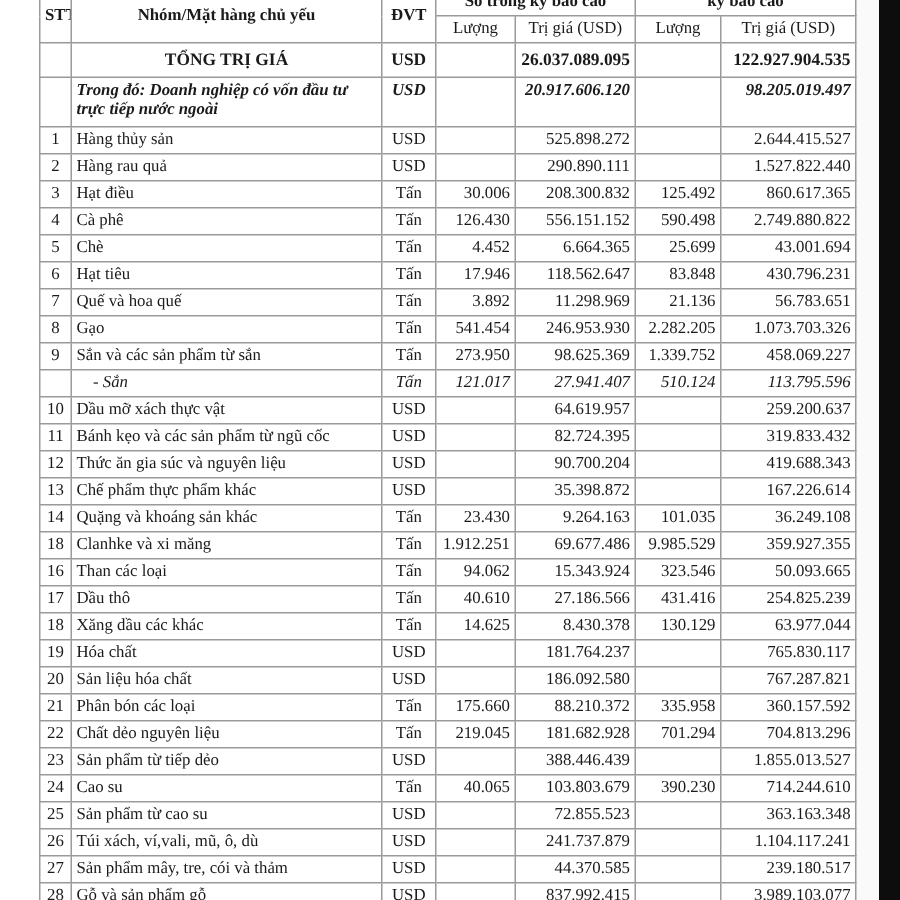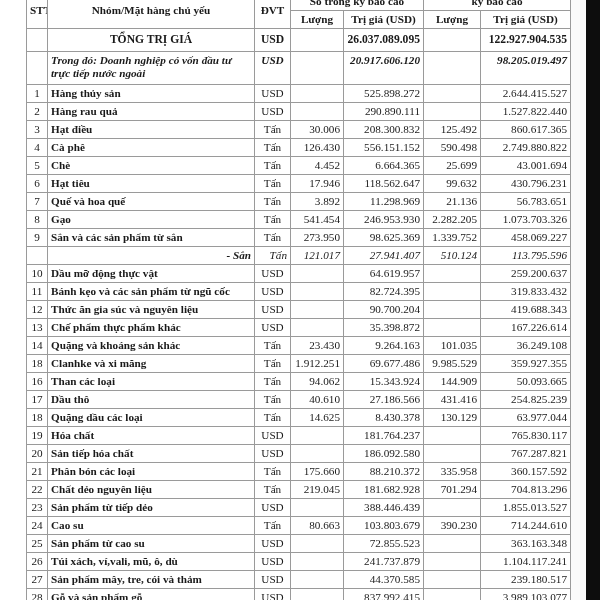--- a/index.html
+++ b/index.html
@@ -22,33 +22,33 @@
     font-size:11.2px;
   }
   table.report td, table.report th {
     border:1px solid #9a9a9a;
     padding:0 3px;
     height:17px;
     line-height:17px;
     white-space:nowrap;
     overflow:hidden;
   }
-  table.report th { font-weight:bold; }
+  table.report th { font-weight:normal; }
   .hdr-top th { height:34px; line-height:14px; }
   .hdr-top th.bold { font-weight:bold; }
   .hdr-sub th { height:17px; }
   .c-stt { text-align:center; }
-  .c-name { text-align:left;font-weight:bold; }
+  .c-name { text-align:left; }
   .c-unit { text-align:center; }
   .c-num { text-align:right; }
   tr.total td { font-weight:bold; height:22px; line-height:22px; font-size:11.6px; }
   tr.total td.c-name { text-align:center; }
   tr.fdi td { font-weight:bold; font-style:italic; height:30px; line-height:13px; vertical-align:top; padding-top:2px; }
   tr.fdi td.c-name { white-space:normal; }
-  tr.sub td { font-style:italic;text-align:right; }
+  tr.sub td { font-style:italic; }
   tr.sub td.c-name { padding-left:14px; }
 </style>
 </head>
 <body>
 
 <div class="right-gap"></div>
 <div class="right-band"></div>
 
 <table class="report">
   <colgroup>
@@ -138,21 +138,21 @@
         <td class="c-num">6.664.365</td>
         <td class="c-num">25.699</td>
         <td class="c-num">43.001.694</td>
       </tr>
       <tr>
         <td class="c-stt">6</td>
         <td class="c-name">Hạt tiêu</td>
         <td class="c-unit">Tấn</td>
         <td class="c-num">17.946</td>
         <td class="c-num">118.562.647</td>
-        <td class="c-num">99.632</td>
+        <td class="c-num">83.848</td>
         <td class="c-num">430.796.231</td>
       </tr>
       <tr>
         <td class="c-stt">7</td>
         <td class="c-name">Quế và hoa quế</td>
         <td class="c-unit">Tấn</td>
         <td class="c-num">3.892</td>
         <td class="c-num">11.298.969</td>
         <td class="c-num">21.136</td>
         <td class="c-num">56.783.651</td>
@@ -179,21 +179,21 @@
         <td class="c-stt"></td>
         <td class="c-name">- Sắn</td>
         <td class="c-unit">Tấn</td>
         <td class="c-num">121.017</td>
         <td class="c-num">27.941.407</td>
         <td class="c-num">510.124</td>
         <td class="c-num">113.795.596</td>
       </tr>
       <tr>
         <td class="c-stt">10</td>
-        <td class="c-name">Dầu mỡ động thực vật</td>
+        <td class="c-name">Dầu mỡ xách thực vật</td>
         <td class="c-unit">USD</td>
         <td class="c-num"></td>
         <td class="c-num">64.619.957</td>
         <td class="c-num"></td>
         <td class="c-num">259.200.637</td>
       </tr>
       <tr>
         <td class="c-stt">11</td>
         <td class="c-name">Bánh kẹo và các sản phẩm từ ngũ cốc</td>
         <td class="c-unit">USD</td>
@@ -237,53 +237,53 @@
         <td class="c-num">69.677.486</td>
         <td class="c-num">9.985.529</td>
         <td class="c-num">359.927.355</td>
       </tr>
       <tr>
         <td class="c-stt">16</td>
         <td class="c-name">Than các loại</td>
         <td class="c-unit">Tấn</td>
         <td class="c-num">94.062</td>
         <td class="c-num">15.343.924</td>
-        <td class="c-num">144.909</td>
+        <td class="c-num">323.546</td>
         <td class="c-num">50.093.665</td>
       </tr>
       <tr>
         <td class="c-stt">17</td>
         <td class="c-name">Dầu thô</td>
         <td class="c-unit">Tấn</td>
         <td class="c-num">40.610</td>
         <td class="c-num">27.186.566</td>
         <td class="c-num">431.416</td>
         <td class="c-num">254.825.239</td>
       </tr>
       <tr>
         <td class="c-stt">18</td>
-        <td class="c-name">Quặng dầu các loại</td>
+        <td class="c-name">Xăng dầu các khác</td>
         <td class="c-unit">Tấn</td>
         <td class="c-num">14.625</td>
         <td class="c-num">8.430.378</td>
         <td class="c-num">130.129</td>
         <td class="c-num">63.977.044</td>
       </tr>
       <tr>
         <td class="c-stt">19</td>
         <td class="c-name">Hóa chất</td>
         <td class="c-unit">USD</td>
         <td class="c-num"></td>
         <td class="c-num">181.764.237</td>
         <td class="c-num"></td>
         <td class="c-num">765.830.117</td>
       </tr>
       <tr>
         <td class="c-stt">20</td>
-        <td class="c-name">Sản tiếp hóa chất</td>
+        <td class="c-name">Sản liệu hóa chất</td>
         <td class="c-unit">USD</td>
         <td class="c-num"></td>
         <td class="c-num">186.092.580</td>
         <td class="c-num"></td>
         <td class="c-num">767.287.821</td>
       </tr>
       <tr>
         <td class="c-stt">21</td>
         <td class="c-name">Phân bón các loại</td>
         <td class="c-unit">Tấn</td>
@@ -307,21 +307,21 @@
         <td class="c-unit">USD</td>
         <td class="c-num"></td>
         <td class="c-num">388.446.439</td>
         <td class="c-num"></td>
         <td class="c-num">1.855.013.527</td>
       </tr>
       <tr>
         <td class="c-stt">24</td>
         <td class="c-name">Cao su</td>
         <td class="c-unit">Tấn</td>
-        <td class="c-num">80.663</td>
+        <td class="c-num">40.065</td>
         <td class="c-num">103.803.679</td>
         <td class="c-num">390.230</td>
         <td class="c-num">714.244.610</td>
       </tr>
       <tr>
         <td class="c-stt">25</td>
         <td class="c-name">Sản phẩm từ cao su</td>
         <td class="c-unit">USD</td>
         <td class="c-num"></td>
         <td class="c-num">72.855.523</td>

